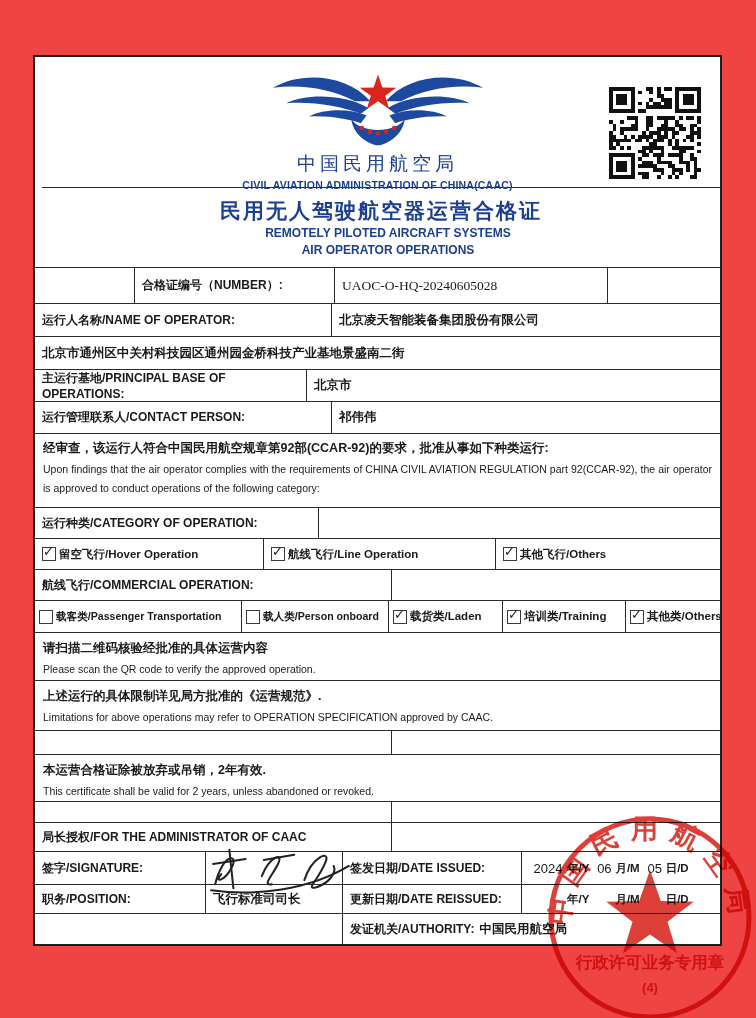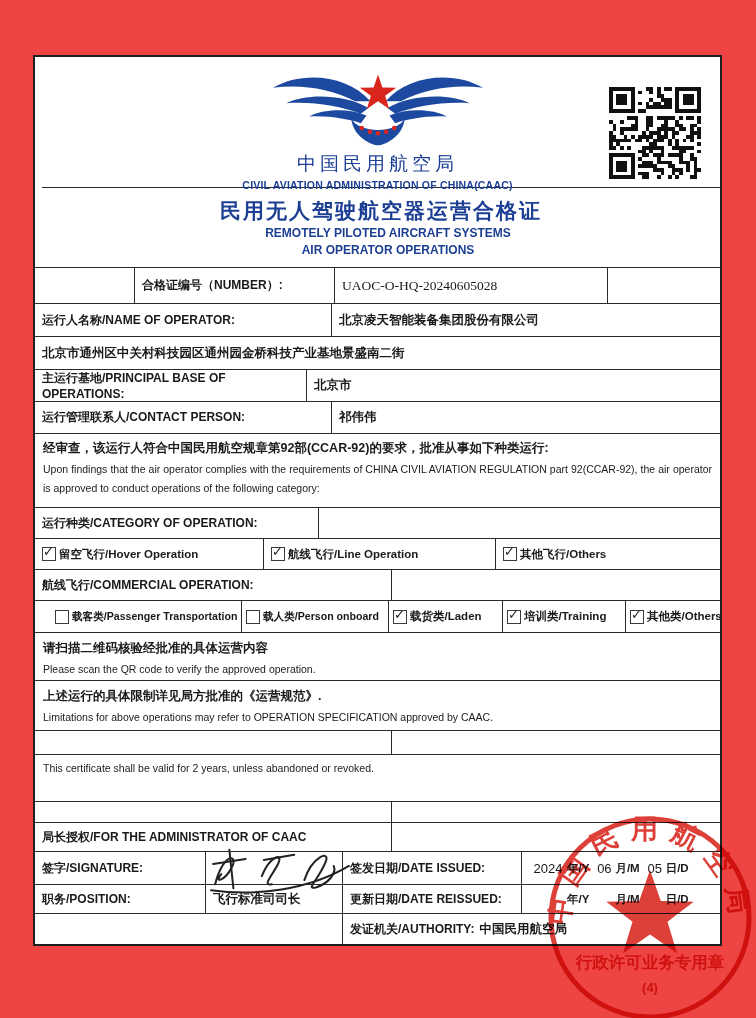--- a/index.html
+++ b/index.html
@@ -383,21 +383,21 @@
     </div>
 
     <div class="row" style="height:31px">
       <div class="cell br" style="width:357px">
         <span class="lbl">航线飞行/COMMERCIAL OPERATION:</span>
       </div>
       <div class="cell" style="flex:1"></div>
     </div>
 
     <div class="row" style="height:32px">
-      <div class="cell br" style="width:207px;padding:2px 20px">
+      <div class="cell br" style="width:207px;padding:2px 4px">
         <span class="ckitem" style="font-size:10.6px">
           <span class="ckbox"></span>
           <span>载客类/Passenger Transportation</span>
         </span>
       </div>
       <div class="cell br" style="width:147px;padding:2px 4px">
         <span class="ckitem" style="font-size:10.6px">
           <span class="ckbox"></span>
           <span>载人类/Person onboard</span>
         </span>
@@ -436,20 +436,21 @@
       </div>
     </div>
 
     <div class="row" style="height:24px">
       <div class="cell br" style="width:357px"></div>
       <div class="cell" style="flex:1"></div>
     </div>
 
     <div class="row" style="height:47px">
       <div class="cell block" style="flex:1;padding:4px 8px">
+        <div class="cn-line">本运营合格证除被放弃或吊销，2年有效.</div>
         <div class="en-line">This certificate shall be valid for 2 years, unless abandoned or revoked.</div>
       </div>
     </div>
 
     <div class="row" style="height:21px">
       <div class="cell br" style="width:357px"></div>
       <div class="cell" style="flex:1"></div>
     </div>
 
     <div class="row" style="height:29px">

